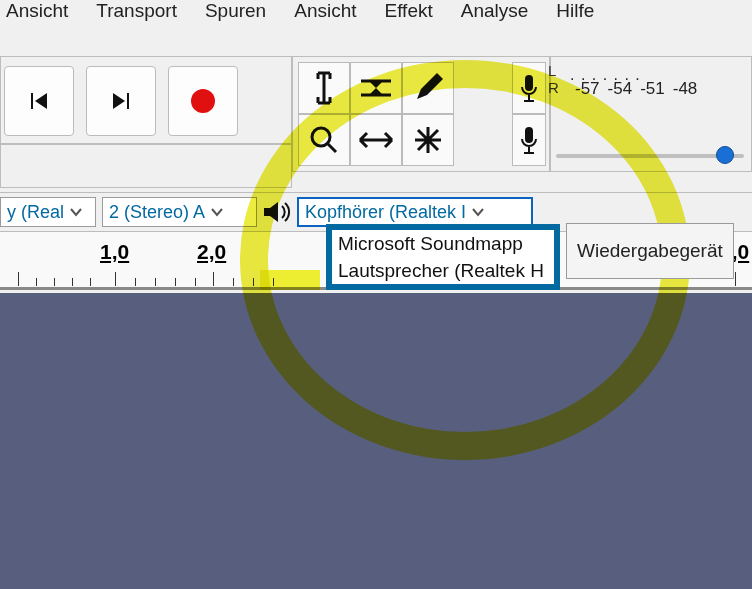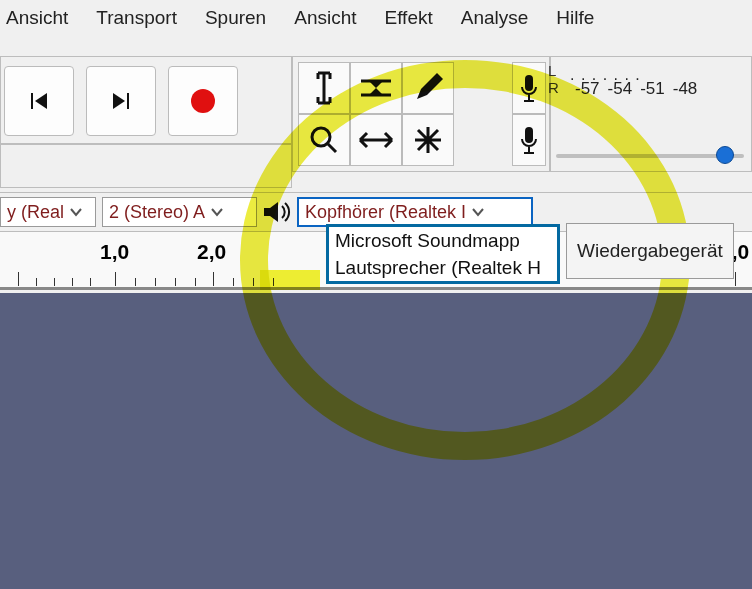--- a/index.html
+++ b/index.html
@@ -1,20 +1,20 @@
 <!DOCTYPE html>
 <html><head>
 <meta charset="utf-8">
 <style>
   * { box-sizing: border-box; margin: 0; padding: 0; font-family: "Segoe UI", Tahoma, sans-serif; }
   html, body { width: 752px; height: 589px; overflow: hidden; background: #f0f0f0; }
   body { position: relative; }
 
   
-  .menubar { position: absolute; left: 0; top: 0; height: 36px; width: 100%; display: flex; align-items: center; padding-left: 6px; gap: 28px; background: #f0f0f0; font-size: 19px; color: #222; }
+  .menubar { position: absolute; left: 0; top: 0; height: 36px; width: 100%; display: flex; align-items: flex-start; padding-left: 6px; gap: 28px; background: #f0f0f0; font-size: 19px; color: #222; }
   .menubar span { cursor: default; }
 
   
   .transport { position: absolute; left: 0; top: 65px; height: 72px; display: flex; align-items: center; gap: 12px; padding-left: 4px; }
   .tbtn { width: 70px; height: 70px; background: #fdfdfd; border: 1px solid #bbb; border-radius: 4px; display: flex; align-items: center; justify-content: center; }
   .tbtn svg { display: block; }
 
   
   .toolgrid { position: absolute; left: 298; top: 62px; display: grid; grid-template-columns: repeat(4, 52px); grid-template-rows: repeat(2, 52px); }
   .toolgrid { left: 298px; }
@@ -25,37 +25,37 @@
   .mics { position: absolute; left: 512px; top: 62px; width: 34px; }
   .mics .toolcell { width: 34px; height: 52px; border: 1px solid #bbb; }
   .lr { position: absolute; left: 548px; top: 62px; font-size: 15px; color: #333; line-height: 17px; }
   .meter-ticks { position: absolute; left: 570px; top: 66px; font-size: 16px; color: #222; letter-spacing: 1px; }
   .meter-nums { position: absolute; left: 575px; top: 79px; font-size: 17px; color: #222; display: flex; gap: 8px; }
   .slider-track { position: absolute; left: 556px; top: 154px; width: 188px; height: 4px; background: #bfbfbf; border-radius: 2px; }
   .slider-knob { position: absolute; left: 716px; top: 146px; width: 18px; height: 18px; border-radius: 50%; background: #1a6fd6; border: 1px solid #0d4a94; }
 
   
   .device-bar { position: absolute; left: 0; top: 192px; height: 40px; width: 100%; display: flex; align-items: center; background: #f0f0f0; border-top: 1px solid #bdbdbd; border-bottom: 1px solid #bdbdbd; }
-  .combo { height: 30px; background: #fff; border: 1px solid #9a9a9a; display: flex; align-items: center; padding: 0 6px; font-size: 18px; color: #7f1d1d; position: relative; }
+  .combo { height: 30px; background: #fff; border: 1px solid #9a9a9a; display: flex; align-items: center; padding: 0 6px; font-size: 18px; color: #0369a1; position: relative; }
   .combo .chev { margin-left: 6px; }
   .combo.focus { border: 2px solid #0a64c2; }
   .chev svg { display: block; }
   .spk-icon { width: 38px; display: flex; align-items: center; justify-content: center; }
 
   
-  .dropdown { position: absolute; left: 326px; top: 224px; width: 234px; background: #fff; border: 3px solid #0369a1; z-index: 50; }
+  .dropdown { position: absolute; left: 326px; top: 224px; width: 234px; background: #fff; border: 6px solid #0369a1; z-index: 50; }
   .dropdown .opt { height: 27px; line-height: 27px; padding: 0 6px; font-size: 19px; color: #111; white-space: nowrap; overflow: hidden; }
   .dropdown .opt.sel { background: #0aa31a; color: #fff; }
 
   
   .tooltip { position: absolute; left: 566px; top: 223px; background: #f4f4f4; border: 1px solid #9a9a9a; padding: 16px 10px; font-size: 19px; color: #222; z-index: 60; }
 
   
   .ruler { position: absolute; left: 0; top: 232px; height: 58px; width: 100%; background: #f9f9f9; border-bottom: 3px solid #888; }
-  .ruler .num { position: absolute; top: 8px; font-size: 21px; font-weight: 700; color: #000; }
+  .ruler .num { position: absolute; top: 8px; font-size: 21px; font-weight: 700; color: #000; text-decoration: underline; }
   .ruler .tick { position: absolute; top: 40px; width: 1px; height: 14px; background: #333; }
   .ruler .tick.small { height: 8px; top: 46px; }
 
   
   .track-area { position: absolute; left: 0; top: 293px; width: 100%; height: 296px; background: #585f7e; }
 
   
   .hl-circle { position: absolute; left: 240px; top: 60px; width: 450px; height: 400px; border: 28px solid rgba(230, 230, 0, 0.75); border-radius: 50%; pointer-events: none; z-index: 5; mix-blend-mode: multiply; }
   .hl-under { position: absolute; left: 260px; top: 270px; width: 60px; height: 20px; background: rgba(240, 240, 0, 0.8); z-index: 5; mix-blend-mode: multiply; }
 

